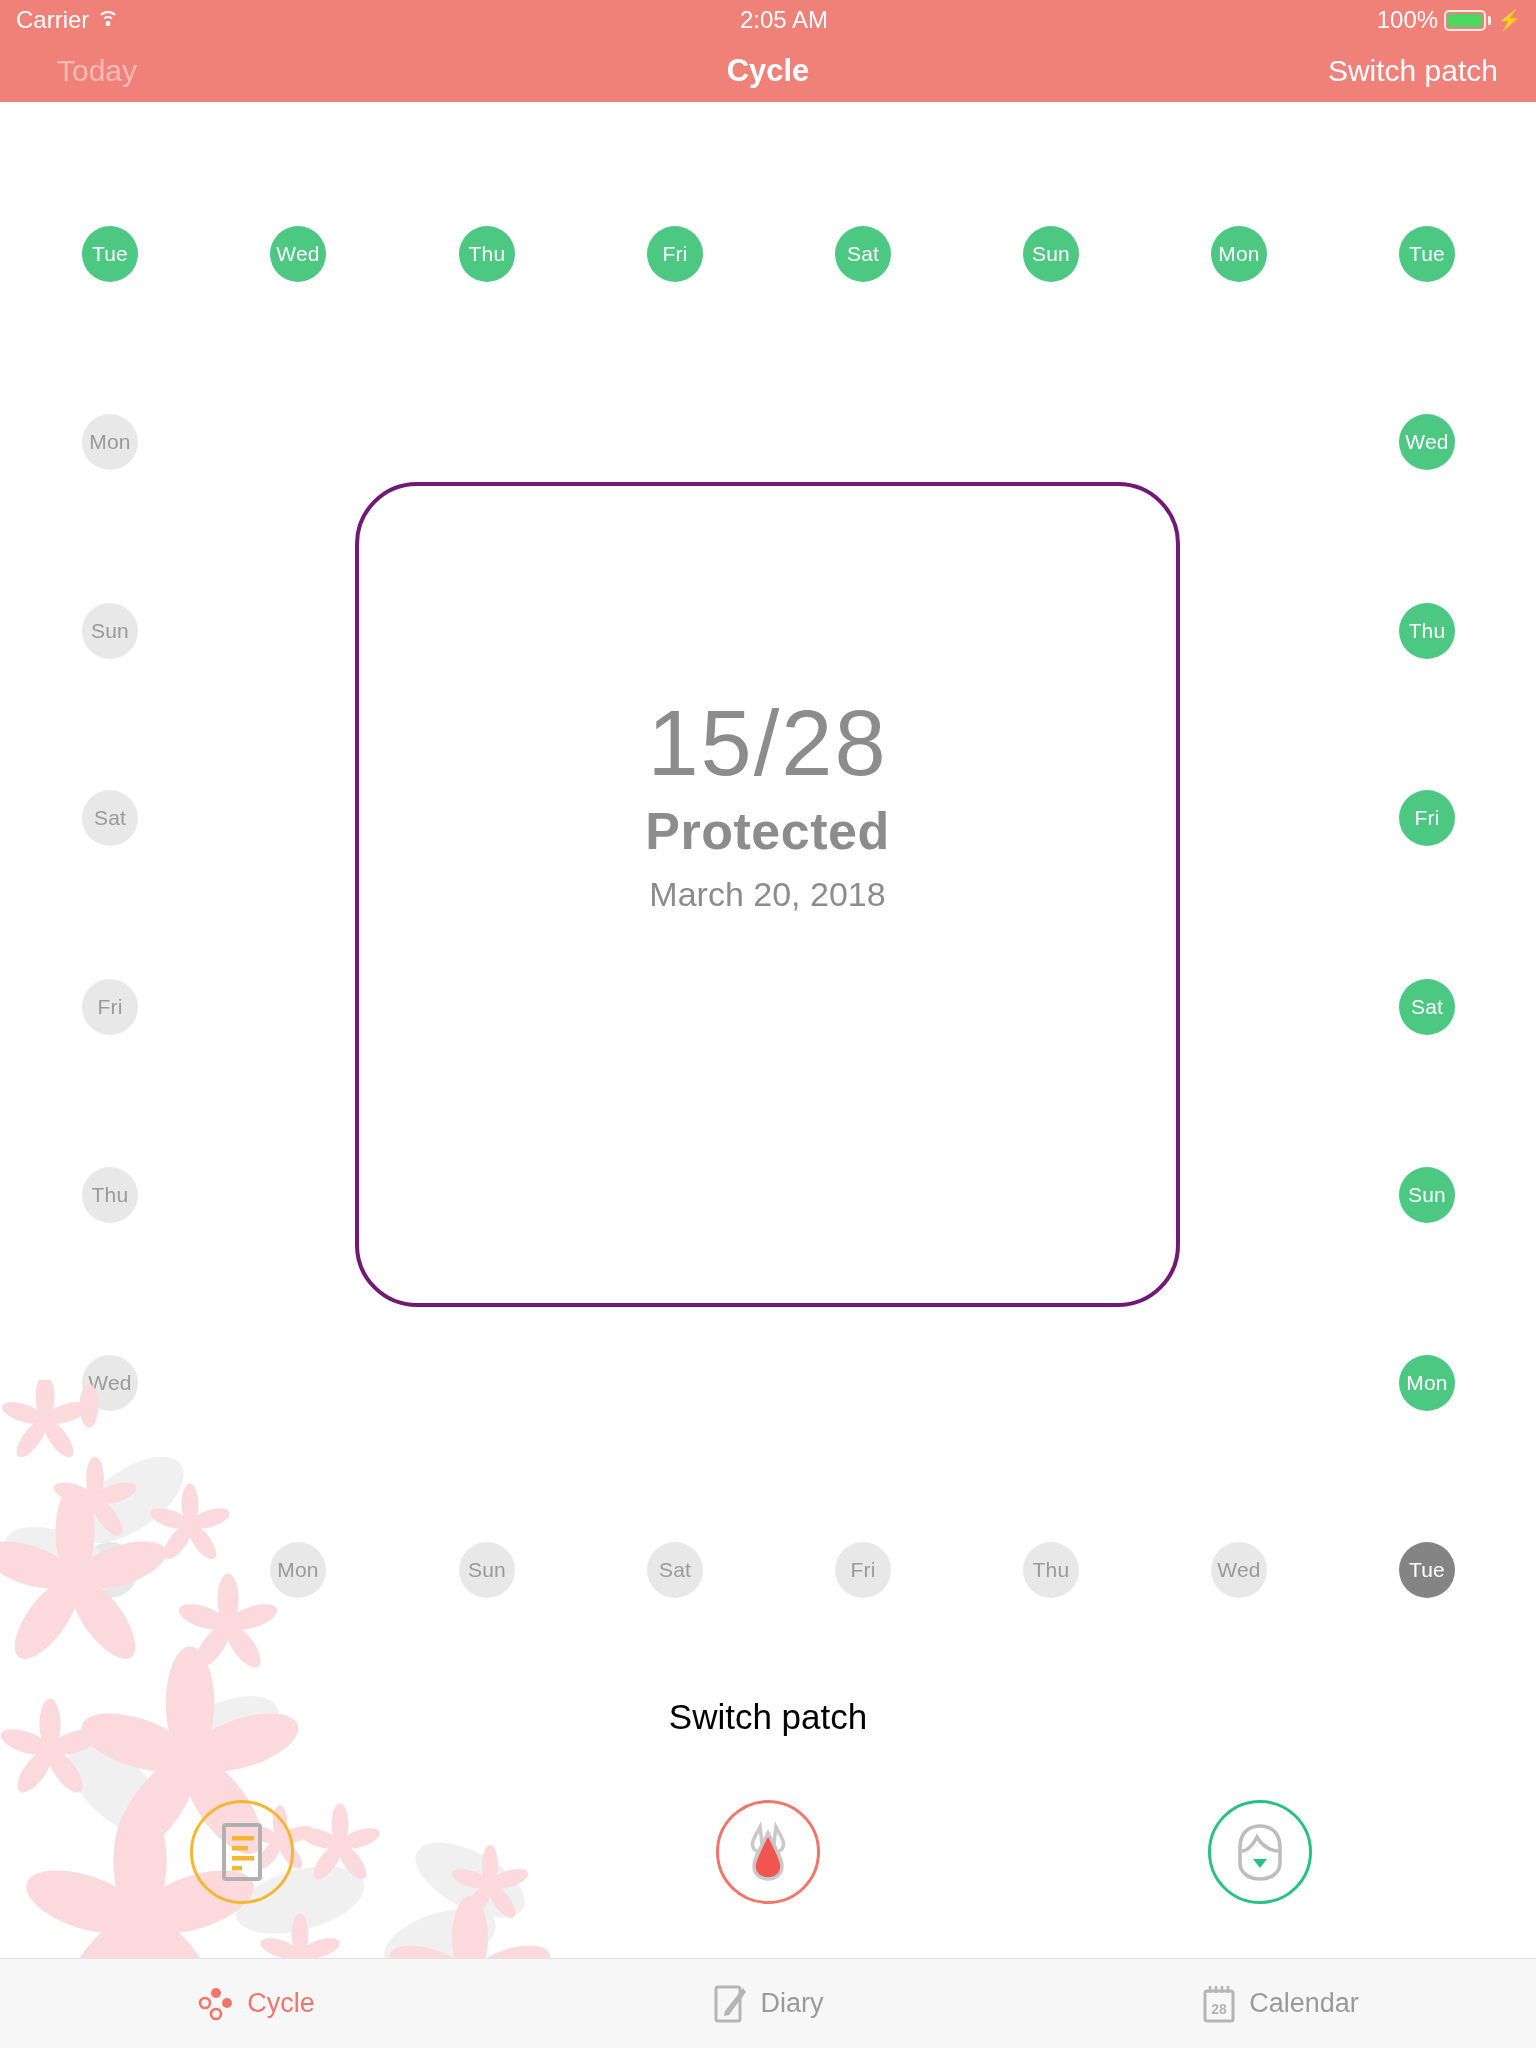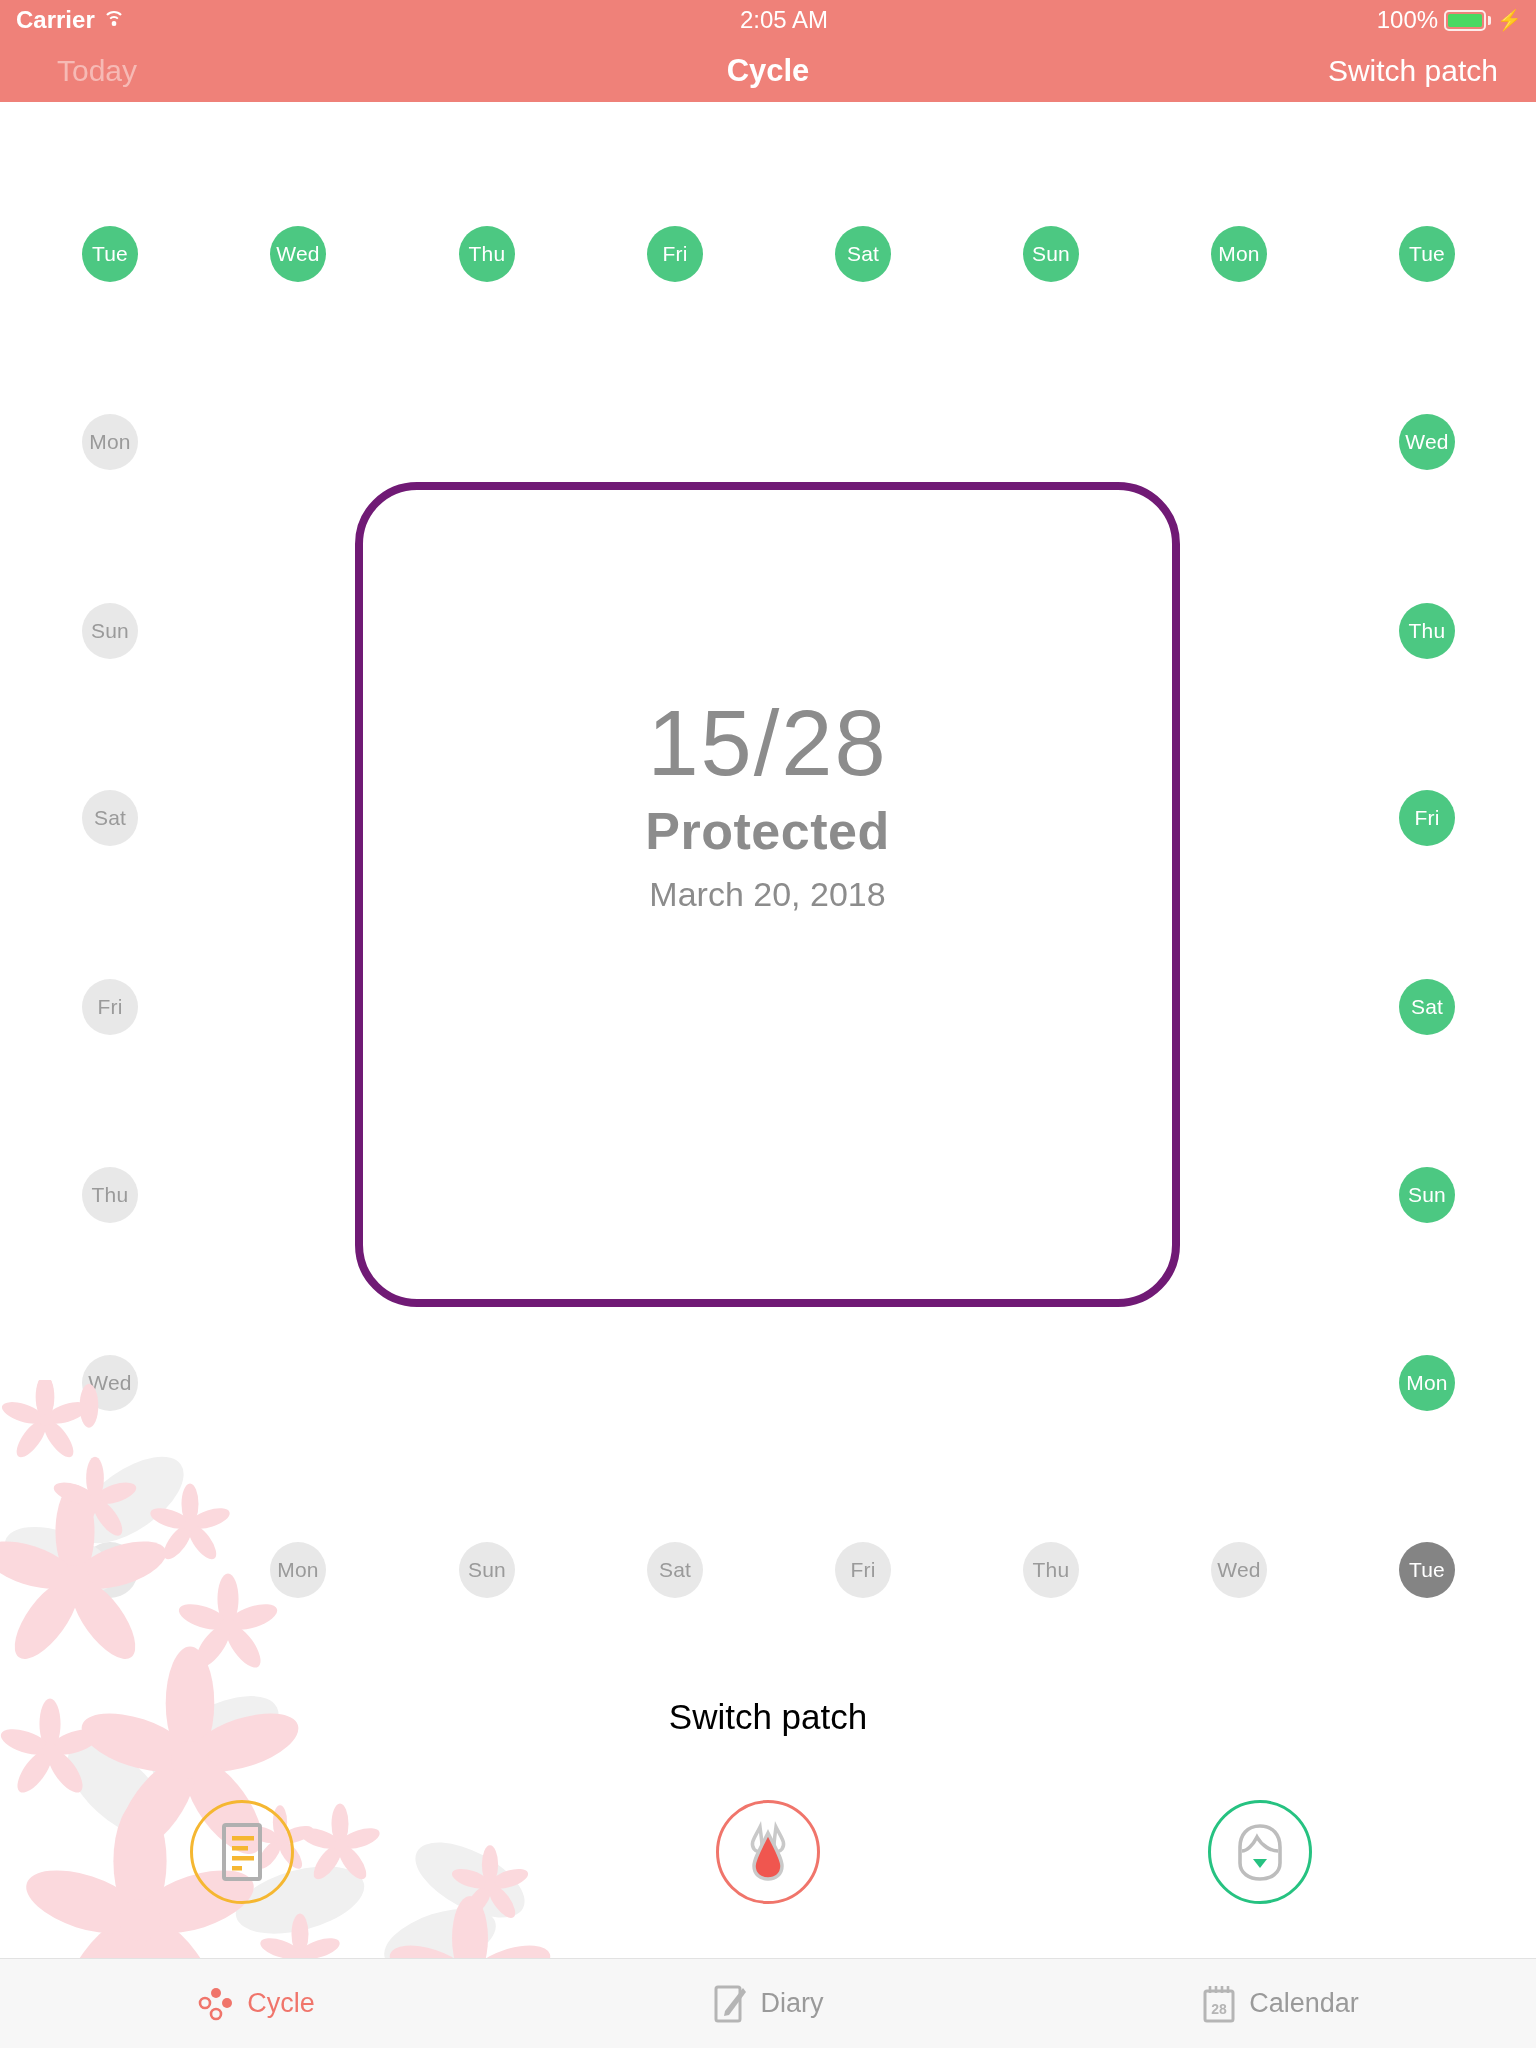--- a/index.html
+++ b/index.html
@@ -10,21 +10,21 @@
     overflow:hidden;
   }
   #app{ position:relative; width:1536px; height:2048px; background:#fff; }
 
   
   .statusbar{
     position:absolute; top:0; left:0; width:1536px; height:40px;
     background:#ef8179; color:#fff;
     display:flex; align-items:center; font-size:24px;
   }
-  .sb-left{ position:absolute; left:16px; display:flex; align-items:center; gap:8px;font-weight:bold; }
+  .sb-left{ position:absolute; left:16px; display:flex; align-items:center; gap:8px; }
   .sb-center{ position:absolute; left:16px; width:100%; text-align:center; font-weight:400; }
   .sb-right{ position:absolute; right:14px; display:flex; align-items:center; gap:6px; }
   .wifi-ico{ display:inline-block; width:22px; height:18px; position:relative; }
   .wifi-ico i{ position:absolute; border:2.5px solid #fff; border-bottom-color:transparent;
                border-left-color:transparent; border-right-color:transparent; border-radius:50%; left:50%;
                transform:translateX(-50%) ; }
   .wifi-ico i:nth-child(1){ width:22px; height:22px; top:0; }
   .wifi-ico i:nth-child(2){ width:13px; height:13px; top:5px; }
   .wifi-ico i:nth-child(3){ width:5px; height:5px; top:10px; border-bottom-color:#fff; background:#fff; border-radius:50%; }
   .batt{ width:42px; height:21px; border:2px solid rgba(255,255,255,.85); border-radius:5px; padding:2px; }
@@ -49,21 +49,21 @@
     display:flex; align-items:center; justify-content:center;
     font-size:21px; letter-spacing:.2px;
   }
   .daydot.green{ background:#4cc882; color:#fff; }
   .daydot.gray{  background:#e8e8e8; color:#9a9a9a; }
   .daydot.today{ background:#848484; color:#fff; }
 
   
   .card{
     position:absolute; left:355px; top:482px; width:825px; height:825px;
-    border:8px solid #701a75; border-radius:62px; background:#fff;
+    border:4px solid #701a75; border-radius:62px; background:#fff;
     display:flex; flex-direction:column; align-items:center; justify-content:center;
   }
   .card-inner{ transform:translateY(-90px); text-align:center; }
   .card-count{ font-size:92px; color:#8c8c8c; font-weight:300; letter-spacing:2px; line-height:1.06; }
   .card-status{ font-size:52px; color:#8c8c8c; font-weight:700; margin-top:8px; letter-spacing:.5px; }
   .card-date{ font-size:34px; color:#8c8c8c; font-weight:300; margin-top:14px; }
 
   
   .switch-patch{
     position:absolute; left:0; top:1697px; width:100%; text-align:center;

